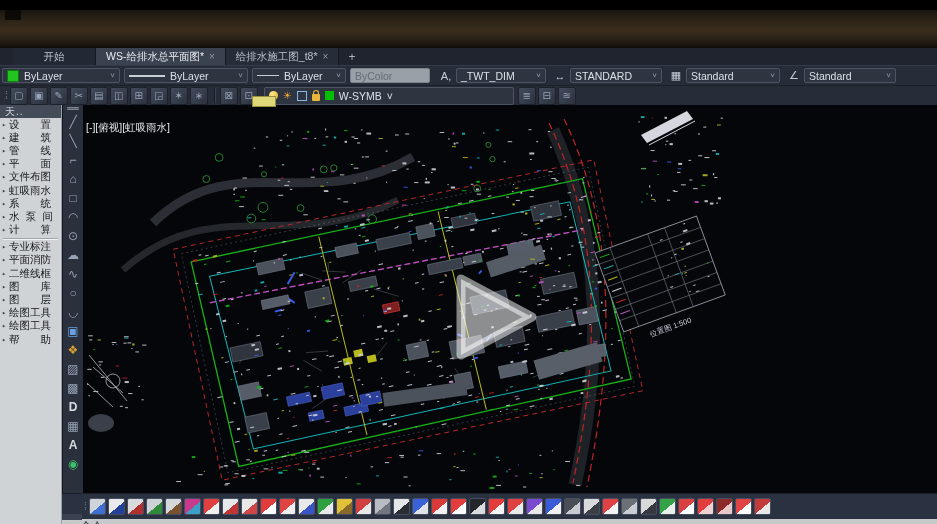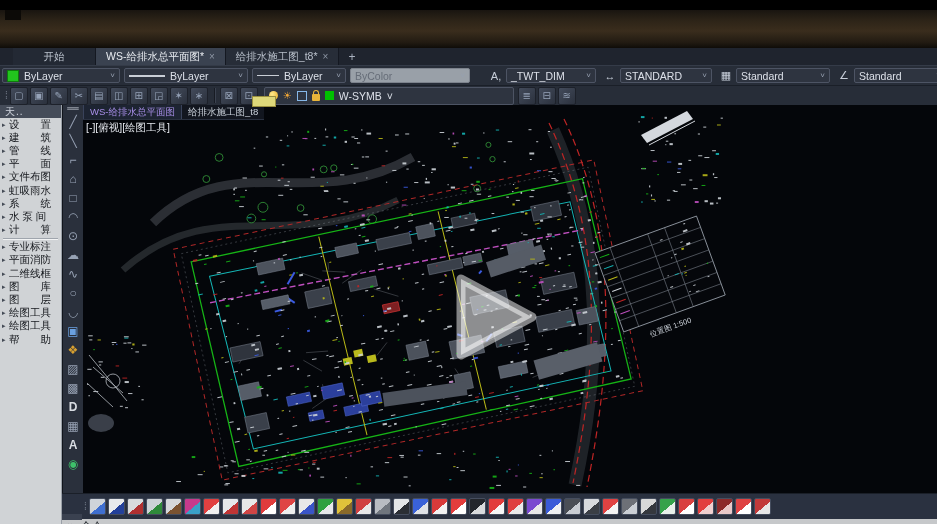--- a/index.html
+++ b/index.html
@@ -53,21 +53,21 @@
   .b-lock{width:8px;height:7px;background:#e8b43a;border-radius:1px;position:relative;margin-top:3px;}
   .b-lock:before{content:"";position:absolute;top:-4px;left:1px;width:4px;height:3px;
                  border:1px solid #e8b43a;border-bottom:none;border-radius:3px 3px 0 0;}
 
   
   #leftmenu{left:0;top:95px;width:62px;height:429px;background:#d0d3d6;border-right:1px solid #9aa0a8;
             box-sizing:border-box;}
   .mhead{height:13px;background:#454c59;color:#d2d7e0;font-size:10px;display:flex;align-items:center;
          padding-left:5px;letter-spacing:1px;}
   .mi{display:flex;align-items:center;height:13.2px;padding:0 2px;font-size:10.5px;color:#14171c;
-      white-space:pre;cursor:default;}
+      white-space:pre;cursor:default;font-family:Liberation Mono, monospace;}
   .mi .caret{font-size:7px;color:#454c57;width:7px;flex:0 0 auto;}
   .msep{height:1px;background:#9fa5ad;border-bottom:1px solid #f2f3f4;margin:1px 3px;}
 
   
   #drawbar{left:62px;top:95px;width:21px;height:388px;background:#2a303c;border-left:1px solid #11151c;
            box-sizing:border-box;display:flex;flex-direction:column;align-items:center;}
   #drawbar .dgrip{color:#c8ced8;font-size:8px;height:7px;line-height:7px;}
   .dicon{height:19px;width:21px;display:flex;align-items:center;justify-content:center;
          color:#97a2b4;font-size:12px;flex:0 0 auto;}
 
@@ -127,21 +127,21 @@
     <div class="combo" style="width:124px">
       <span class="cline"></span>
       <span>ByLayer</span>
       <span class="arr">˅</span>
     </div>
     <div class="combo" style="width:94px">
       <span class="cline thin" style="width:22px"></span>
       <span>ByLayer</span>
       <span class="arr">˅</span>
     </div>
-    <div class="combo disabled" style="width:120px;margin-right:16px">
+    <div class="combo disabled" style="width:80px;margin-right:6px">
       <span>ByColor</span>
       <span class="arr">˅</span>
     </div>
     <div class="sicon">A,</div>
     <div class="combo" style="width:90px">
       <span>_TWT_DIM</span>
       <span class="arr">˅</span>
     </div>
     <div class="sicon">↔</div>
     <div class="combo" style="width:92px">
@@ -238,25 +238,21 @@
       <div class="dicon" style="color: rgb(216, 160, 48);">❖</div>
       <div class="dicon">▨</div>
       <div class="dicon">▩</div>
       <div class="dicon" style="color: rgb(216, 220, 226); font-weight: bold;">D</div>
       <div class="dicon">▦</div>
       <div class="dicon" style="color: rgb(216, 220, 226); font-weight: bold;">A</div>
       <div class="dicon" style="color: rgb(62, 192, 106);">◉</div>
     </div>
 
   <div id="canvas" class="abs">
-    <div id="doctabs">
-        <div class="dtab active">WS-给排水总平面图</div>
-        <div class="dtab">给排水施工图_t8</div>
-      </div>
-    <div id="vplabel">[-][俯视][绘图工具]</div>
+    <div id="vplabel">[-][俯视][虹吸雨水]</div>
     <svg id="draw" width="854" height="388" viewBox="0 0 854 388">
         <g>
           <path d="M70,118 C150,40 230,110 330,52" stroke="#4c5157" stroke-width="9" fill="none" opacity="0.55"></path>
           <path d="M40,165 C130,85 210,150 315,95" stroke="#4c5157" stroke-width="7" fill="none" opacity="0.45"></path>
           <path d="M470,25 C522,140 518,260 492,380" stroke="#3e444b" stroke-width="13" fill="none" opacity="0.45"></path>
           <path d="M466,18 C520,130 516,252 490,378" stroke="#c02525" stroke-width="1.2" fill="none" stroke-dasharray="7 4"></path>
           <path d="M481,14 C535,126 530,254 504,382" stroke="#c02525" stroke-width="1.2" fill="none" stroke-dasharray="7 4"></path>
           <circle cx="405.4320912156254" cy="39.870877005159855" r="2.5382651842664927" stroke="#2c8032" fill="none" stroke-width="1"></circle>
           <circle cx="394.1804564371705" cy="83.36114057153463" r="3.4427859395509586" stroke="#2c8032" fill="none" stroke-width="1"></circle>
           <circle cx="250.83737615961581" cy="62.960031773895025" r="3.1522065709577873" stroke="#2c8032" fill="none" stroke-width="1"></circle>

